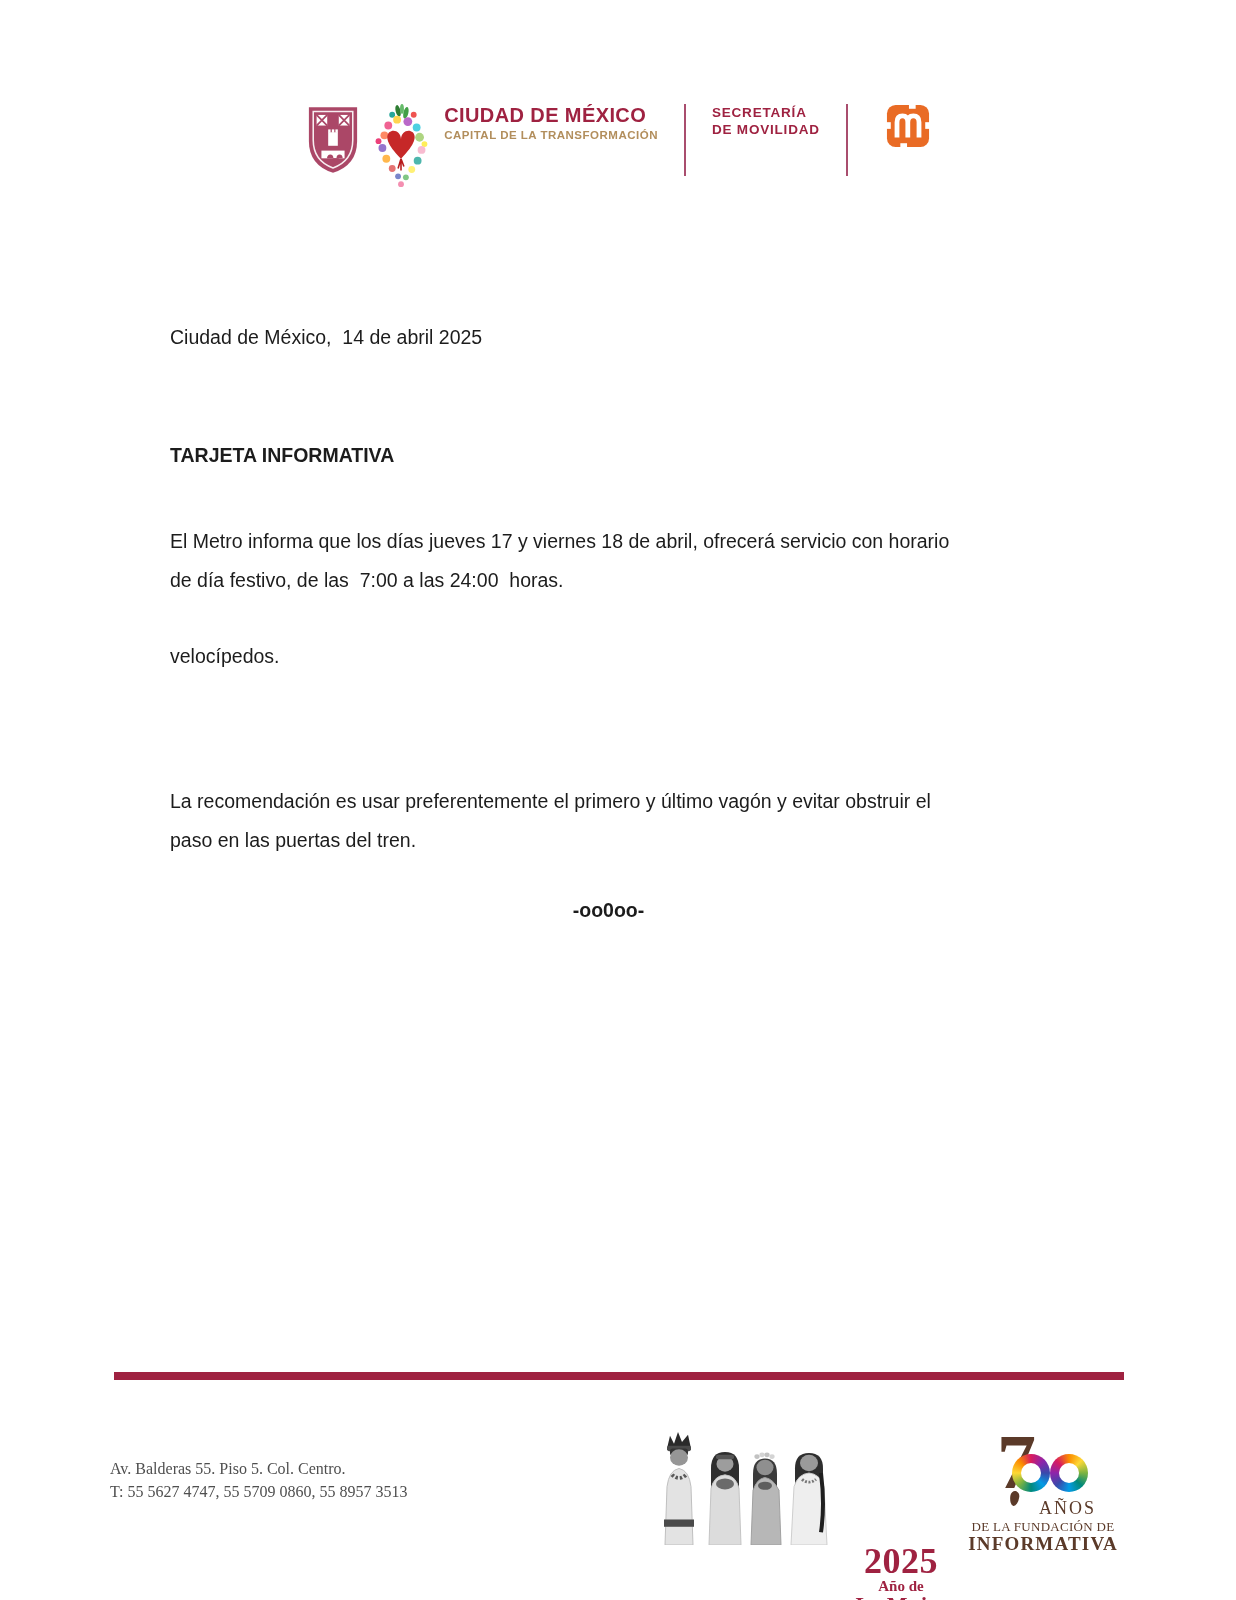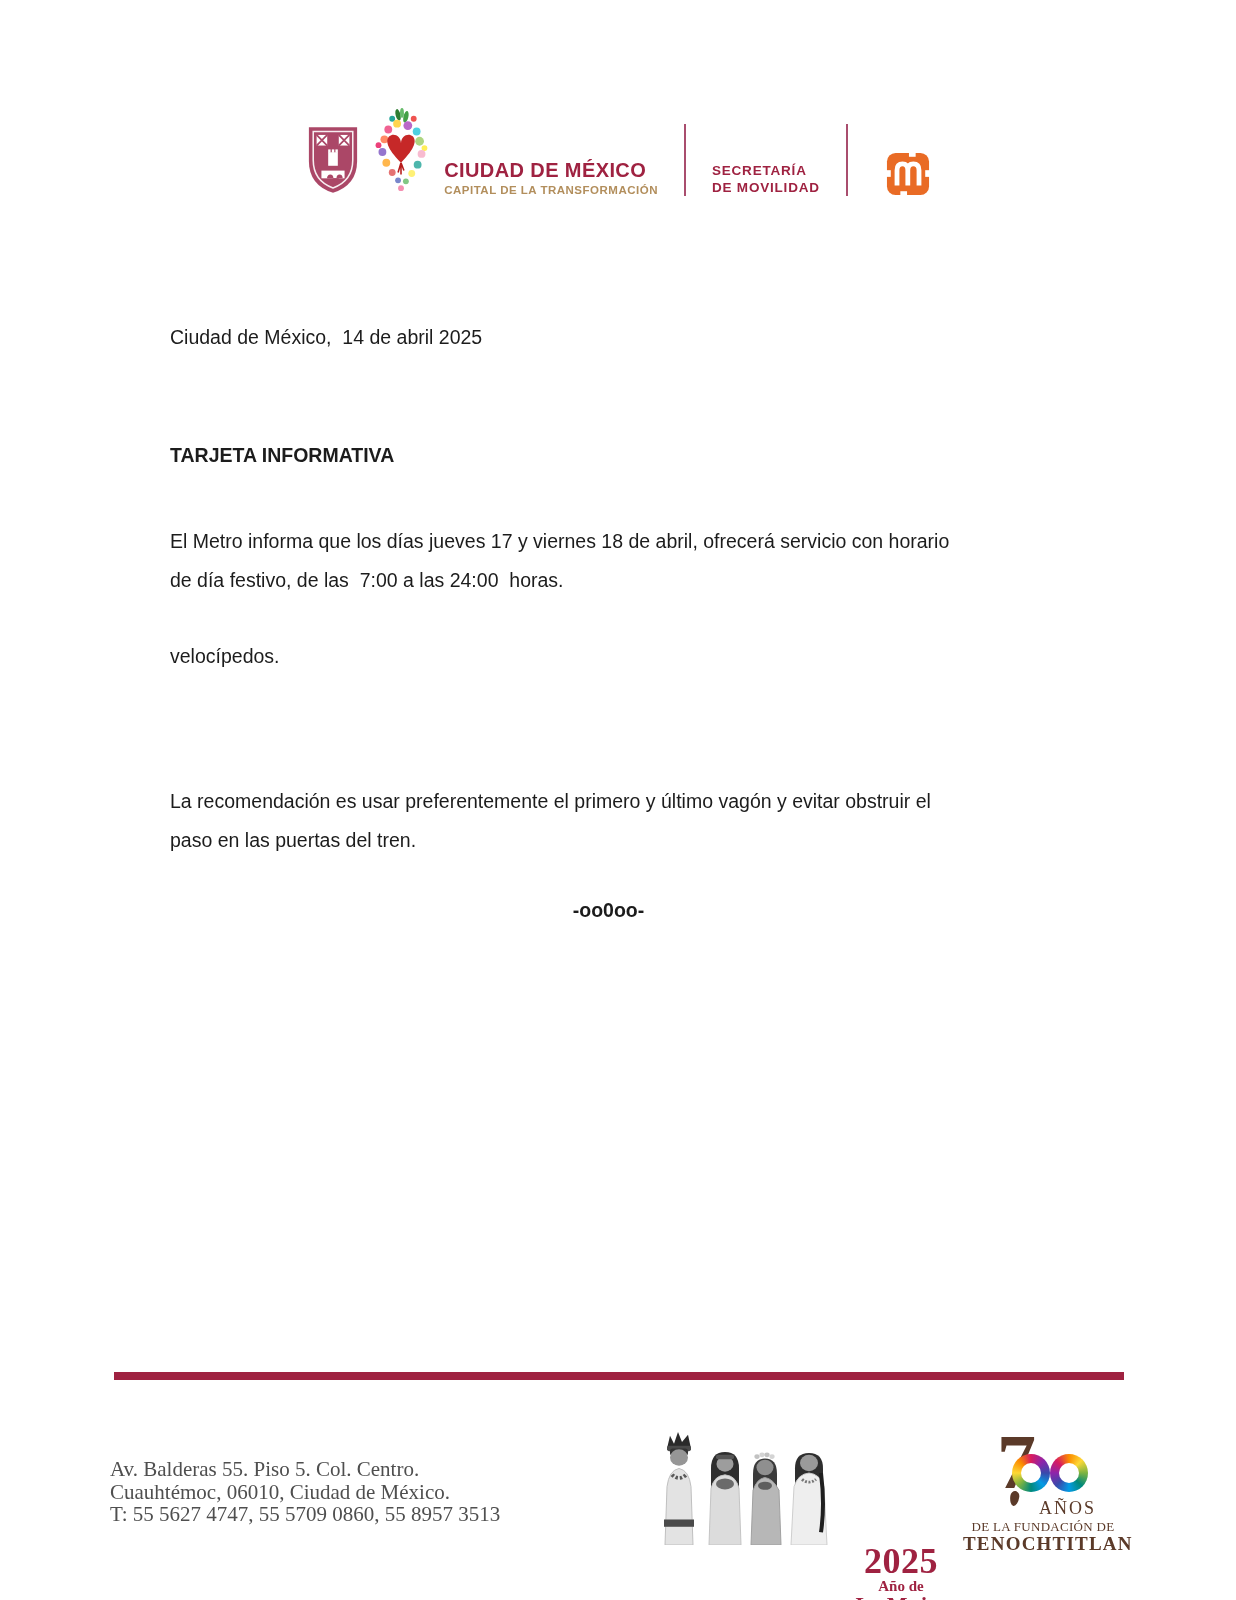--- a/index.html
+++ b/index.html
@@ -1,21 +1,21 @@
 <!DOCTYPE html>
 <html><head>
 <meta charset="utf-8">
 <style>
   html,body{margin:0;padding:0;background:#e9e9e9;}
   .page{position:relative;width:1236px;height:1600px;background:#ffffff;margin:0 auto;
         font-family:"Liberation Sans",sans-serif;color:#1c1c1c;overflow:hidden;}
 
   
   .header{position:absolute;top:104px;left:0;right:0;height:92px;
-          display:flex;justify-content:center;align-items:flex-end;}
+          display:flex;justify-content:center;align-items:flex-start;}
   .shield-wrap{width:54px;height:72px;}
   .floral-wrap{width:62px;height:88px;margin-left:10px;}
   .brand{margin-left:12px;text-align:left;}
   .brand-title{font-size:20px;font-weight:bold;color:#9F2241;letter-spacing:.4px;line-height:22px;}
   .brand-subtitle{font-size:11.5px;font-weight:bold;color:#B28E5C;letter-spacing:.5px;margin-top:3px;}
   .vdiv{width:2px;height:72px;background:#a94e6e;margin:0 26px;}
   .secretaria{font-size:13.5px;font-weight:bold;color:#9F2241;letter-spacing:.8px;line-height:17px;text-align:left;}
   .metro-wrap{width:44px;height:44px;margin-left:12px;}
 
   
@@ -24,21 +24,21 @@
   .doc-title{position:absolute;top:444px;left:170px;font-size:19.5px;font-weight:bold;}
   .para{position:absolute;left:170px;width:900px;}
   .para .line{white-space:pre;font-size:19.5px;line-height:38.5px;}
   .p1{top:522px;} .p2{top:637px;} .p3{top:782px;}
   .separator{position:absolute;top:899px;left:172px;width:873px;text-align:center;
              font-size:19.5px;font-weight:bold;}
 
   
   .footer-rule{position:absolute;top:1372px;left:114px;width:1010px;height:8px;background:#9F2241;}
   .address{position:absolute;top:1458px;left:110px;font-family:"Liberation Serif",serif;
-           font-size:21px;line-height:22.5px;color:#4f4f4f;}
+           font-size:16px;line-height:22.5px;color:#4f4f4f;}
   .women-wrap{position:absolute;left:645px;top:1432px;width:196px;height:113px;}
 
   .y2025{position:absolute;left:849px;top:1546px;width:104px;text-align:center;
          color:#9F2241;font-family:"Liberation Serif",serif;}
   .y2025 .year{font-size:36px;font-weight:bold;line-height:31px;letter-spacing:.5px;}
   .y2025 .sub1{font-size:15px;font-weight:bold;line-height:14px;margin-top:2px;}
   .y2025 .sub2{font-size:22px;font-weight:bold;line-height:18px;margin-top:3px;}
 
   .logo700{position:absolute;left:963px;top:1437px;width:160px;height:122px;
            font-family:"Liberation Serif",serif;color:#5b3a29;}
@@ -149,21 +149,20 @@
     <div class="line">La recomendación es usar preferentemente el primero y último vagón y evitar obstruir el</div>
     <div class="line">paso en las puertas del tren.</div>
   </div>
 
   <div class="separator">-oo0oo-</div>
 
   <div class="footer-rule"></div>
 
   <div class="address">
     <div>Av. Balderas 55. Piso 5. Col. Centro.</div>
-    <div>Cuauhtémoc, 06010, Ciudad de México.</div>
     <div>T: 55 5627 4747, 55 5709 0860, 55 8957 3513</div>
   </div>
 
   <svg class="women-wrap" viewBox="0 0 196 124" preserveAspectRatio="none">
 
     <path d="M22,18 L25,4 L29,13 L33,0 L37,11 L43,3 L46,18 Z" fill="#2a2a2a"></path>
     <rect x="22" y="15" width="24" height="6" rx="2" fill="#4a4a4a"></rect>
     <rect x="25" y="18" width="18" height="8" rx="3" fill="#333333"></rect>
     <circle cx="34" cy="28" r="9" fill="#969696"></circle>
     <path d="M20,124 L22,60 Q24,42 34,40 Q44,42 46,60 L48,124 Z" fill="#e3e3e3" stroke="#bdbdbd" stroke-width="1"></path>
@@ -203,16 +202,16 @@
     <div class="seven">7</div>
     <div class="drop"></div>
     <div class="ring ring1">
         <div class="hole"></div>
       </div>
     <div class="ring ring2">
         <div class="hole"></div>
       </div>
     <div class="anos">AÑOS</div>
     <div class="fund">DE LA FUNDACIÓN DE</div>
-    <div class="tenoch">TENOCHTITLAN</div>
+    <div class="tenoch">INFORMATIVA</div>
   </div>
 
 </div>
 
 </body></html>

